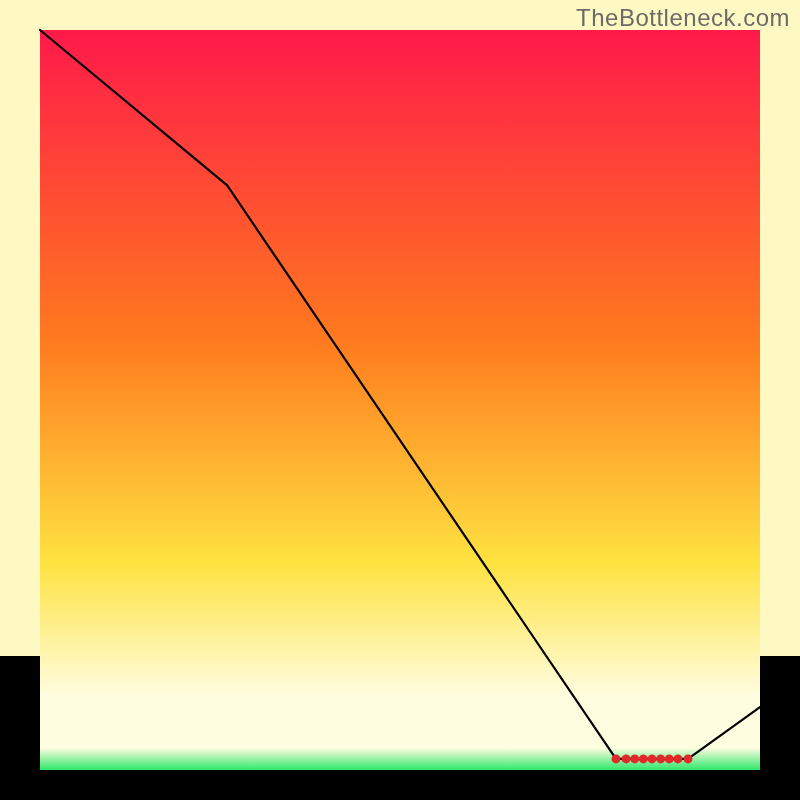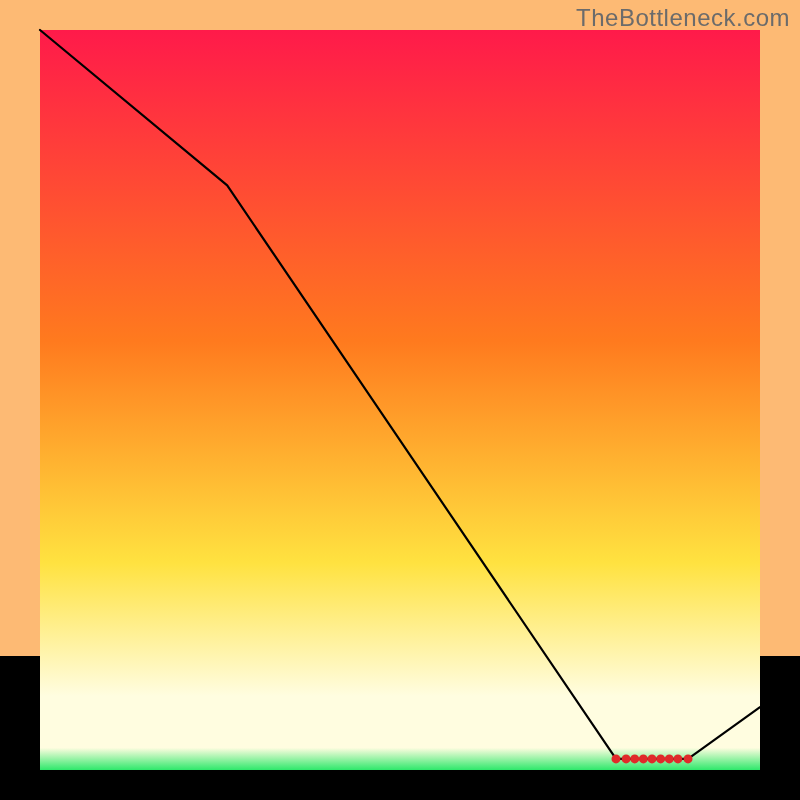--- a/index.html
+++ b/index.html
@@ -8,21 +8,21 @@
     width: 800px;
     height: 800px;
     background: #000;
     overflow: hidden;
     font-family: Arial, Helvetica, sans-serif;
   }
   .stage {
     position: relative;
     width: 800px;
     height: 656px;
-    background: #fdba74;
+    background: #fef9c3;
   }
   .attribution {
     position: absolute;
     top: 4px;
     right: 10px;
     color: #6b6b6b;
     font-size: 24px;
     letter-spacing: 0.5px;
   }
   .chart {

